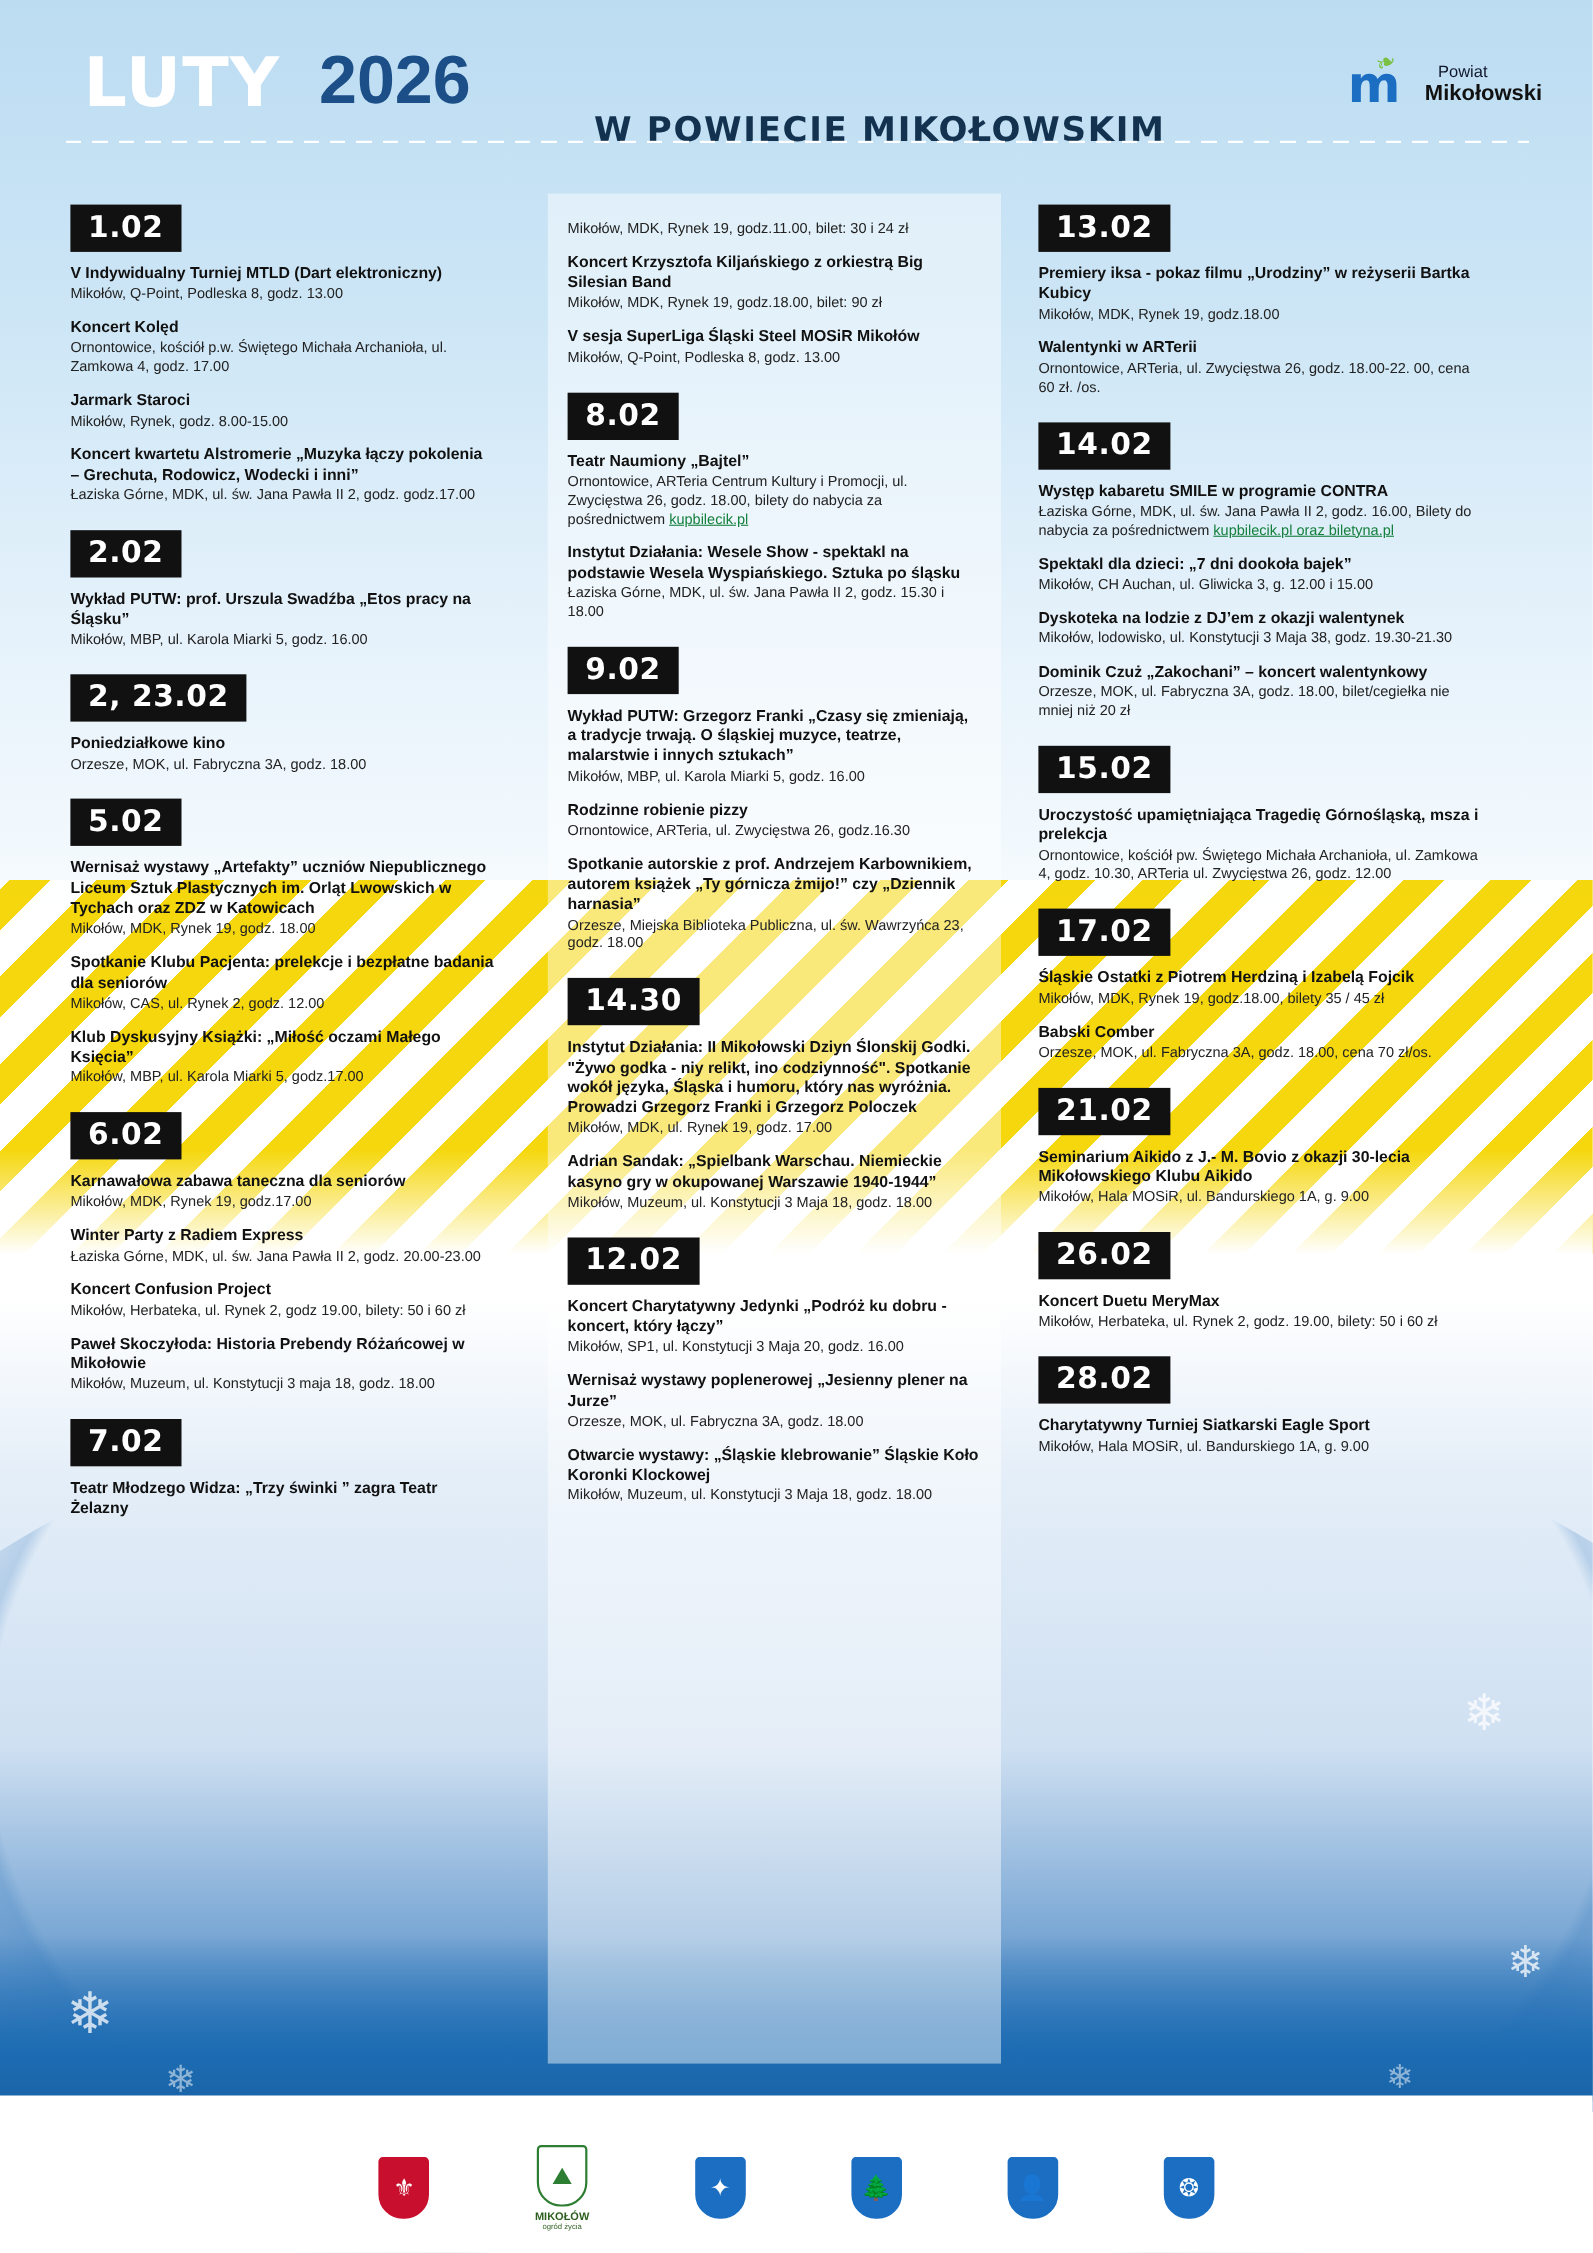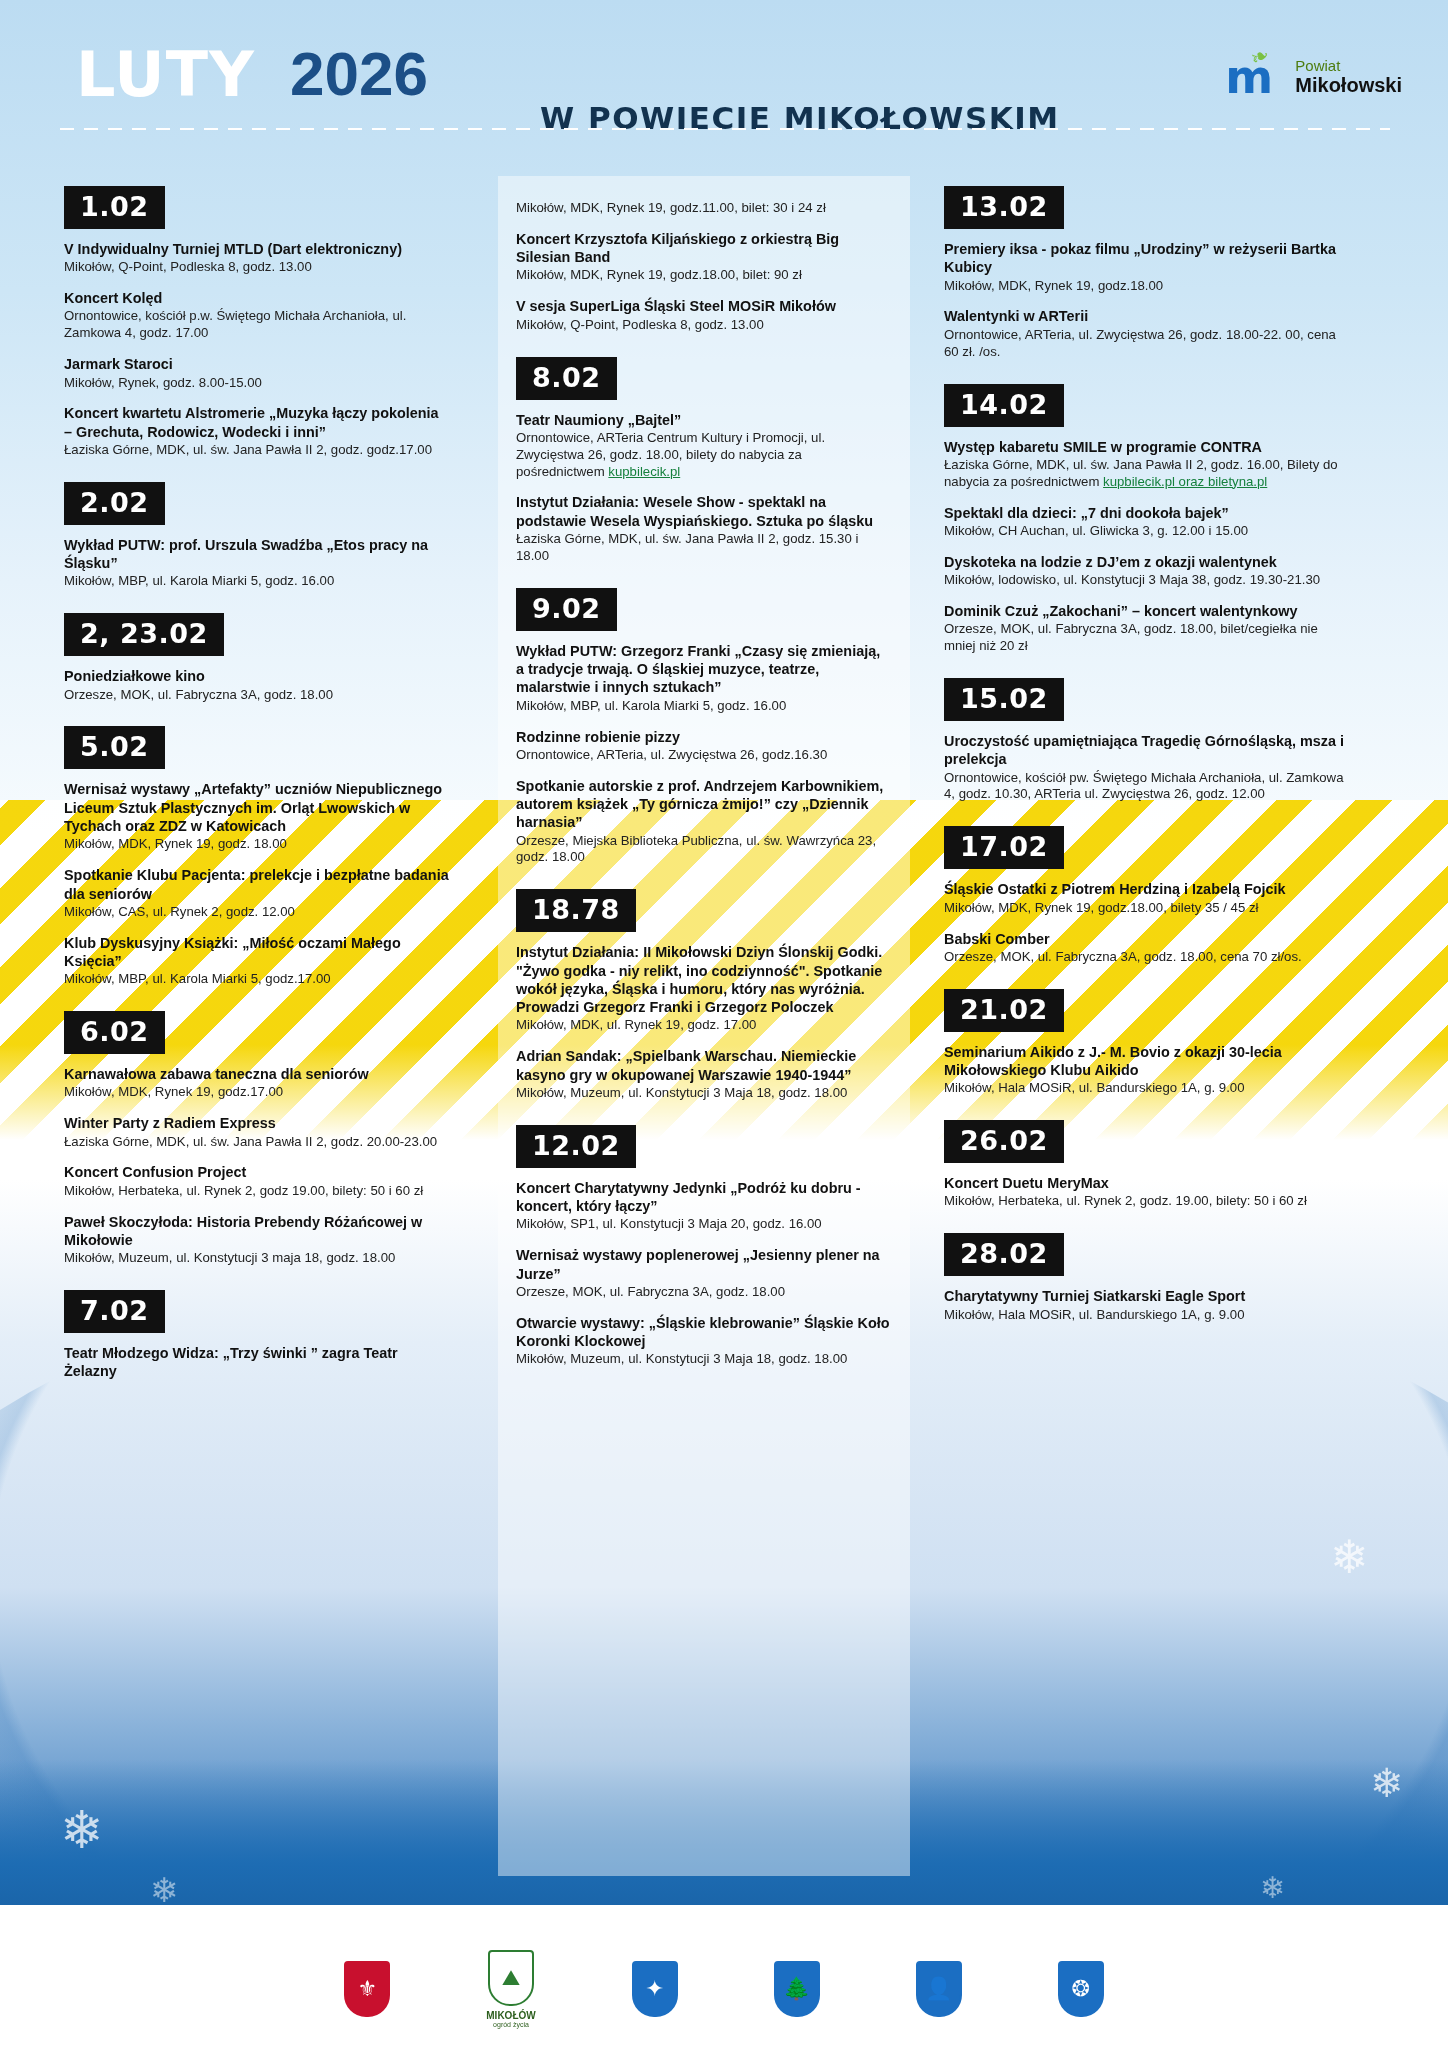--- a/index.html
+++ b/index.html
@@ -65,21 +65,21 @@
     margin-top:32px;
   }
   .hdr-logo { position:absolute; right:46px; top:48px; display:flex; align-items:center; gap:12px; }
   .logo-mark {
     width:58px; height:58px; position:relative;
   }
   .logo-m {
     font-family:"DejaVu Sans", sans-serif; font-weight:bold; font-size:46px; color:#1b6ec2; line-height:58px;
   }
   .logo-leaf { position:absolute; left:26px; top:-4px; color:#7ac143; font-size:22px; transform:rotate(-25deg); }
-  .logo-text-top { font-size:15px; color:#4d7c0f; line-height:1.1; }
+  .logo-text-top { font-size:15px; color:#0f172a; line-height:1.1;margin-left:12px; }
   .logo-text-bot { font-size:20px; font-weight:bold; color:#111; line-height:1.1; }
   .hdr-dash {
     position:absolute; left:60px; top:128px; width:1330px; height:2px;
     background:repeating-linear-gradient(90deg,#ffffff 0 14px, transparent 14px 24px);
   }
   
   .cols {
     position:absolute; left:64px; top:176px; width:1330px; height:1700px;
     display:flex; gap:0;
   }
@@ -211,21 +211,21 @@
         <div class="ev-desc">Łaziska Górne, MDK, ul. św. Jana Pawła II 2, godz. 15.30 i 18.00</div>
       </div><div class="daychip">9.02</div><div class="ev">
         <div class="ev-title">Wykład PUTW: Grzegorz Franki „Czasy się zmieniają, a tradycje trwają. O śląskiej muzyce, teatrze, malarstwie i innych sztukach”</div>
         <div class="ev-desc">Mikołów, MBP, ul. Karola Miarki 5, godz. 16.00</div>
       </div><div class="ev">
         <div class="ev-title">Rodzinne robienie pizzy</div>
         <div class="ev-desc">Ornontowice, ARTeria, ul. Zwycięstwa 26, godz.16.30</div>
       </div><div class="ev">
         <div class="ev-title">Spotkanie autorskie z prof. Andrzejem Karbownikiem, autorem książek „Ty górnicza żmijo!” czy „Dziennik harnasia”</div>
         <div class="ev-desc">Orzesze, Miejska Biblioteka Publiczna, ul. św. Wawrzyńca 23, godz. 18.00</div>
-      </div><div class="daychip">18.78</div><div class="ev">
+      </div><div class="daychip">14.30</div><div class="ev">
         <div class="ev-title">Instytut Działania: II Mikołowski Dziyn Ślonskij Godki. "Żywo godka - niy relikt, ino codziynność". Spotkanie wokół języka, Śląska i humoru, który nas wyróżnia. Prowadzi Grzegorz Franki i Grzegorz Poloczek</div>
         <div class="ev-desc">Mikołów, MDK, ul. Rynek 19, godz. 17.00</div>
       </div><div class="ev">
         <div class="ev-title">Adrian Sandak: „Spielbank Warschau. Niemieckie kasyno gry w okupowanej Warszawie 1940-1944”</div>
         <div class="ev-desc">Mikołów, Muzeum, ul. Konstytucji 3 Maja 18, godz. 18.00</div>
       </div><div class="daychip">12.02</div><div class="ev">
         <div class="ev-title">Koncert Charytatywny Jedynki „Podróż ku dobru - koncert, który łączy”</div>
         <div class="ev-desc">Mikołów, SP1, ul. Konstytucji 3 Maja 20, godz. 16.00</div>
       </div><div class="ev">
         <div class="ev-title">Wernisaż wystawy poplenerowej „Jesienny plener na Jurze”</div>

